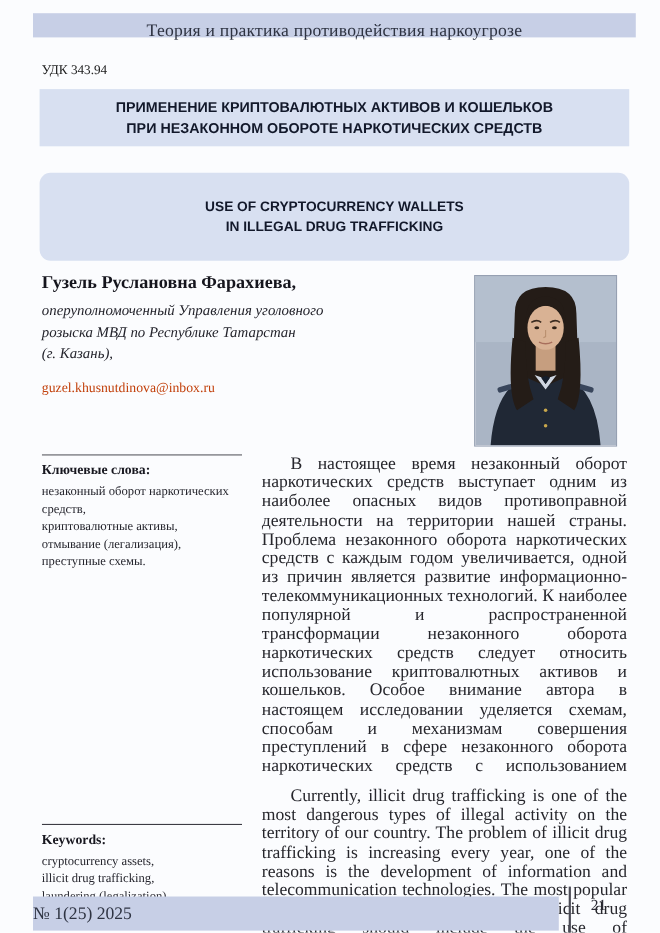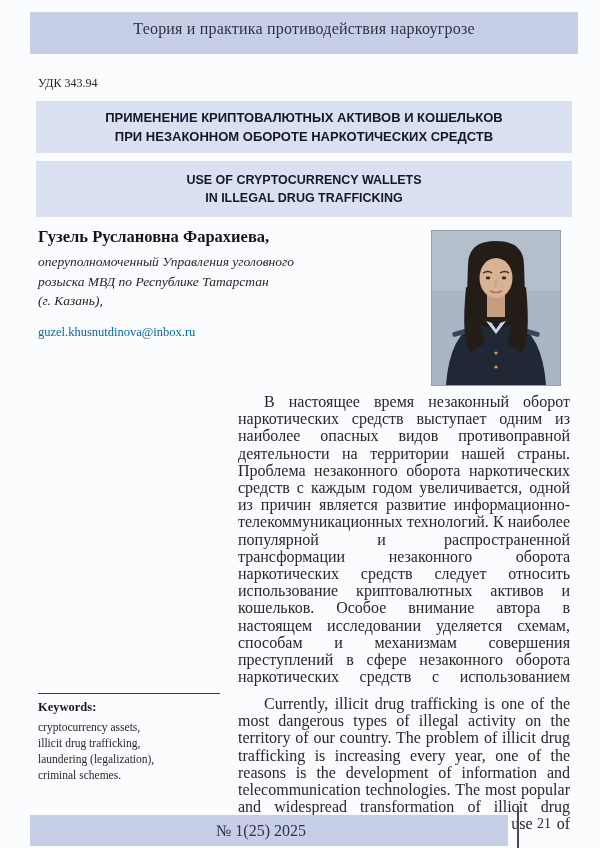--- a/index.html
+++ b/index.html
@@ -8,74 +8,74 @@
     width: 600px; height: 848px;
     background: #fbfcfe;
     font-family: "Liberation Serif", serif;
     color: #26262e;
     overflow: hidden;
   }
 
   
   .journal-band {
     margin: 12px 22px 0 30px;
-    height: 42px; line-height: 34px;
+    height: 22px; line-height: 34px;
     text-align: center;
     background: #c7cfe6;
     font-size: 16px; color: #2e3342; letter-spacing: .2px;
   }
 
   .udc { margin: 22px 0 0 38px; font-size: 12px; color: #222; }
 
   .title-band {
     margin: 10px 28px 0 36px;
     background: #d8e0f1;
     text-align: center;
     font-family: "Liberation Sans", sans-serif;
     font-weight: bold; color: #12182a;
     padding: 7px 4px;
   }
   .title-band.ru { font-size: 13px; line-height: 19px; }
-  .title-band.en { margin-top: 8px; font-size: 12.5px; line-height: 18px; padding: 10px 18px; }
+  .title-band.en { margin-top: 24px; font-size: 12.5px; line-height: 18px; padding: 22px 18px; border-radius: 10px; }
 
   
   .author-row { display: flex; justify-content: space-between; margin: 10px 40px 0 38px; gap: 24px; }
   .author-info { width: 370px; }
   .author-name { font-size: 16.5px; font-weight: bold; color: #15151d; }
   .author-affiliation { margin-top: 5px; font-style: italic; font-size: 13.5px; line-height: 19.5px; color: #24242c; }
-  .author-email { display: inline-block; margin-top: 14px; font-size: 12.5px; color: #0369a1; text-decoration: none; }
+  .author-email { display: inline-block; margin-top: 14px; font-size: 12.5px; color: #c2410c; text-decoration: none; }
   .author-photo { width: 128px; height: 154px; margin: 4px 0 0 0; outline: 1px solid #96a0b2; }
   .author-photo svg { display: block; }
 
   
   .columns { position: relative; margin: 8px 30px 0 38px; height: 440px; overflow: hidden; }
   .kw-block { position: absolute; left: 0; width: 182px; }
   .kw-block.first { top: 0; }
-  .kw-block.second { top: 300px; }
+  .kw-block.second { top: 336px; }
   .kw-rule { height: 1px; background: #3c3c44; margin-bottom: 6px; }
   .kw-heading { font-weight: bold; font-size: 12.5px; margin-bottom: 4px; color: #17171f; }
   .kw-item { font-size: 11.5px; line-height: 16px; color: #26262e; }
 
   .right-col { margin-left: 200px; }
   .abstract {
     margin: 0;
     text-align: justify;
     font-size: 16px; line-height: 17.2px;
     text-indent: 26px;
     color: #26262c;
   }
   .abstract.ru { max-height: 296px; overflow: hidden; }
   .abstract.en { margin-top: 6px; max-height: 138px; overflow: hidden; }
 
   
   .footer-band {
     position: absolute; left: 30px; bottom: 2px;
     width: 478px; height: 31px; box-sizing: border-box;
     background: #c7cfe6;
-    text-align: center; line-height: 31px; padding-right: 16px;
+    text-align: left; line-height: 31px; padding-right: 16px;
     font-size: 16px; color: #2e3342;
   }
   .footer-divider { position: absolute; left: 517px; bottom: 0; width: 2px; height: 42px; background: #4a4a55; }
   .page-number { position: absolute; left: 537px; bottom: 16px; font-size: 14px; color: #2a2a33; }
 </style>
 </head>
 <body>
 
 <div class="page">
 
@@ -138,20 +138,28 @@
         <path d="M58 60 q6 3 12 0" stroke="#a86f5c" stroke-width="1.4" fill="none"></path>
 
         <circle cx="64" cy="122" r="1.6" fill="#c9a84c"></circle>
         <circle cx="64" cy="136" r="1.6" fill="#c9a84c"></circle>
       </svg>
     </figure>
   </section>
 
   <section class="columns">
 
+    <div class="kw-block first">
+      <div class="kw-rule"></div>
+      <div class="kw-heading">Ключевые слова:</div>
+      <div class="kw-item">незаконный оборот наркотических средств,</div>
+      <div class="kw-item">криптовалютные активы,</div>
+      <div class="kw-item">отмывание (легализация),</div>
+      <div class="kw-item">преступные схемы.</div>
+    </div>
 
     <div class="kw-block second">
       <div class="kw-rule"></div>
       <div class="kw-heading">Keywords:</div>
       <div class="kw-item">cryptocurrency assets,</div>
       <div class="kw-item">illicit drug trafficking,</div>
       <div class="kw-item">laundering (legalization),</div>
       <div class="kw-item">criminal schemes.</div>
     </div>
 

